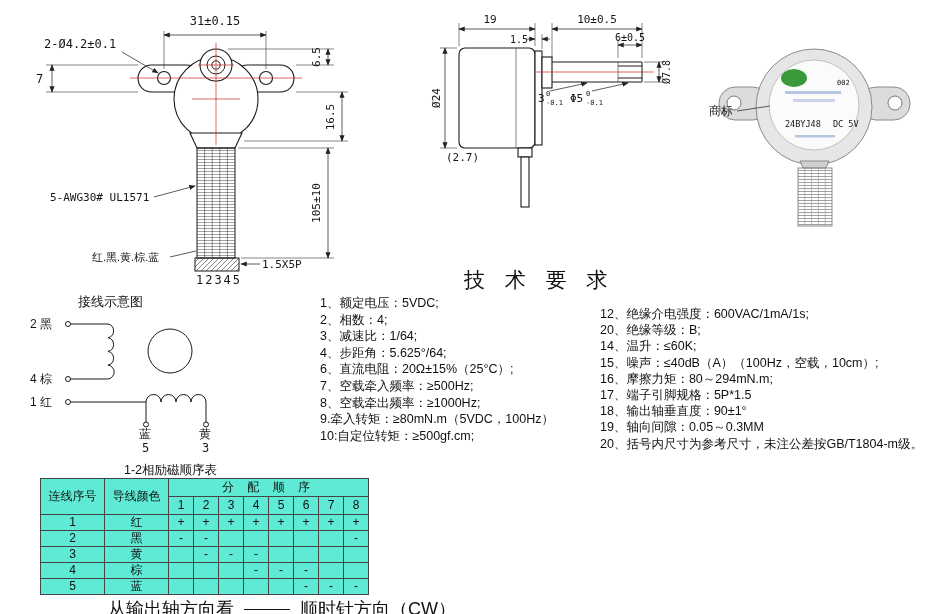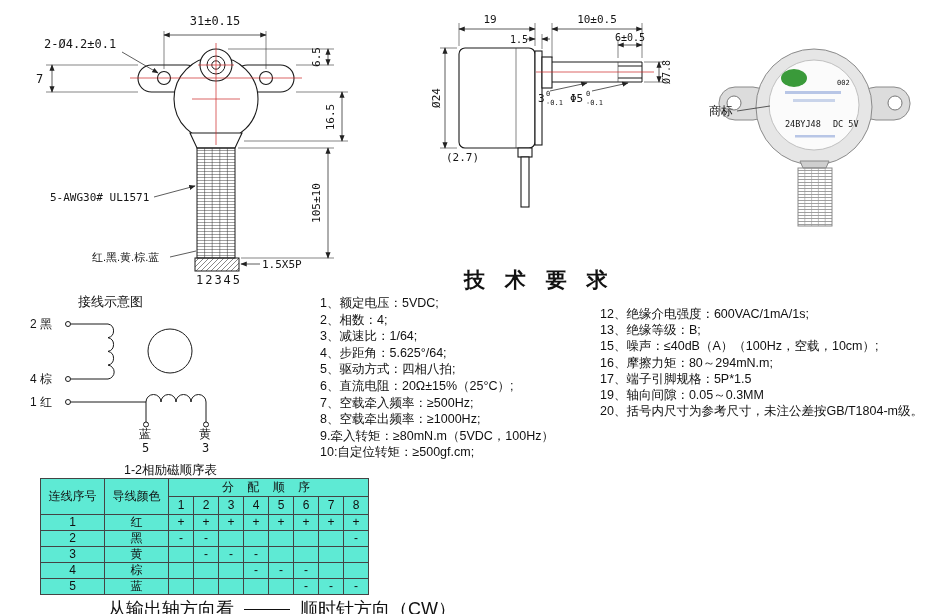--- a/index.html
+++ b/index.html
@@ -9,21 +9,21 @@
   .abs { position:absolute; }
   svg { overflow:visible; }
   svg text { font-family:"DejaVu Sans Mono",monospace; fill:#151515; }
   svg text.cn { font-family:"Liberation Sans",sans-serif; }
   .out  { stroke:#1a1a1a; stroke-width:1.1; fill:#fff; }
   .outn1{ stroke:#1a1a1a; stroke-width:1; fill:none; }
   .ext  { stroke:#333; stroke-width:0.6; fill:none; }
   .dim  { stroke:#333; stroke-width:0.8; fill:none; }
   .cl   { stroke:#cc2222; stroke-width:0.7; }
   .wire,.coil { stroke:#1a1a1a; stroke-width:1; fill:none; }
-  .tech-title { font-size:21px; font-weight:bold; letter-spacing:7px; white-space:nowrap; }
+  .tech-title { font-size:21px; font-weight:normal; letter-spacing:7px; white-space:nowrap; }
   .list { font-size:12.5px; line-height:16.6px; white-space:nowrap; }
   .list .li { white-space:nowrap; }
   .cnlabel { white-space:nowrap; }
   .seq-table { border-collapse:collapse; table-layout:fixed; background:#5eead4; }
   .seq-table th, .seq-table td { border:1px solid #444; text-align:center; font-weight:normal;
         font-size:12px; padding:0; height:15px; line-height:15px; overflow:hidden; }
   .seq-table th { height:17px; line-height:17px; }
   .foot { display:flex; align-items:center; font-size:18px; white-space:nowrap;margin-left:11px; }
   .footline { display:inline-block; width:46px; border-top:1.5px solid #111; margin:0 10px; }
 </style>
@@ -273,34 +273,35 @@
     <text x="180" y="152" font-size="12">3</text>
   </svg>
 
   <div class="abs tech-title" style="left:452px;top:266px">技 术 要 求</div>
 
   <div class="abs list" style="left:308px;top:295px">
     <div class="li">1、额定电压：5VDC;</div>
     <div class="li">2、相数：4;</div>
     <div class="li">3、减速比：1/64;</div>
     <div class="li">4、步距角：5.625°/64;</div>
-    <div class="li">5、驱动方式：四相八拍;</div>
     <div class="li">6、直流电阻：20Ω±15%（25°C）;</div>
     <div class="li">7、空载牵入频率：≥500Hz;</div>
     <div class="li">8、空载牵出频率：≥1000Hz;</div>
     <div class="li">9.牵入转矩：≥80mN.m（5VDC，100Hz）</div>
     <div class="li">10:自定位转矩：≥500gf.cm;</div>
   </div>
 
   <div class="abs list" style="left:588px;top:306px;line-height:16.2px">
     <div class="li">12、绝缘介电强度：600VAC/1mA/1s;</div>
-    <div class="li">13、绝缘等级：B;</div>
+    <div class="li">20、绝缘等级：B;</div>
+    <div class="li">14、温升：≤60K;</div>
     <div class="li">15、噪声：≤40dB（A）（100Hz，空载，10cm）;</div>
     <div class="li">16、摩擦力矩：80～294mN.m;</div>
     <div class="li">17、端子引脚规格：5P*1.5</div>
+    <div class="li">18、输出轴垂直度：90±1°</div>
     <div class="li">19、轴向间隙：0.05～0.3MM</div>
     <div class="li">20、括号内尺寸为参考尺寸，未注公差按GB/T1804-m级。</div>
   </div>
 
   <div class="abs cnlabel" style="left:112px;top:462px;font-size:12.5px">1-2相励磁顺序表</div>
 
   <table class="abs seq-table" style="left:28px;top:478px">
     <colgroup>
       <col style="width:64px">
         <col style="width:64px">

